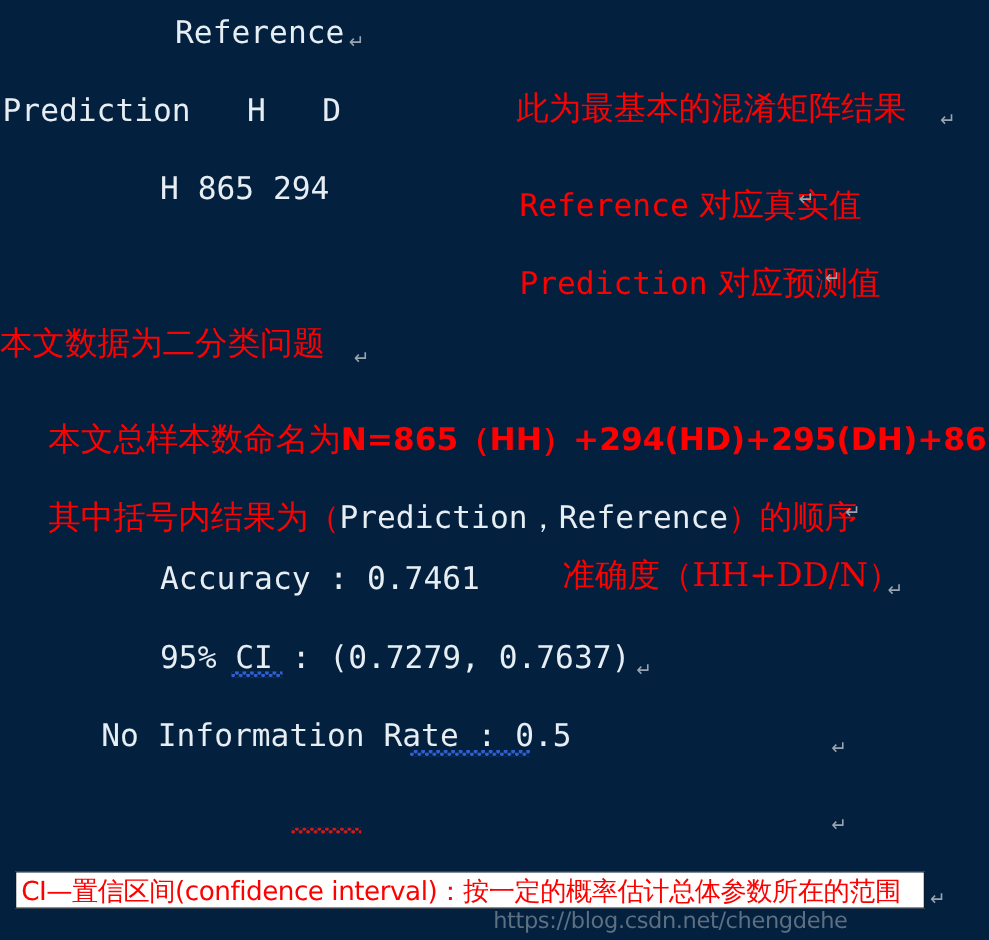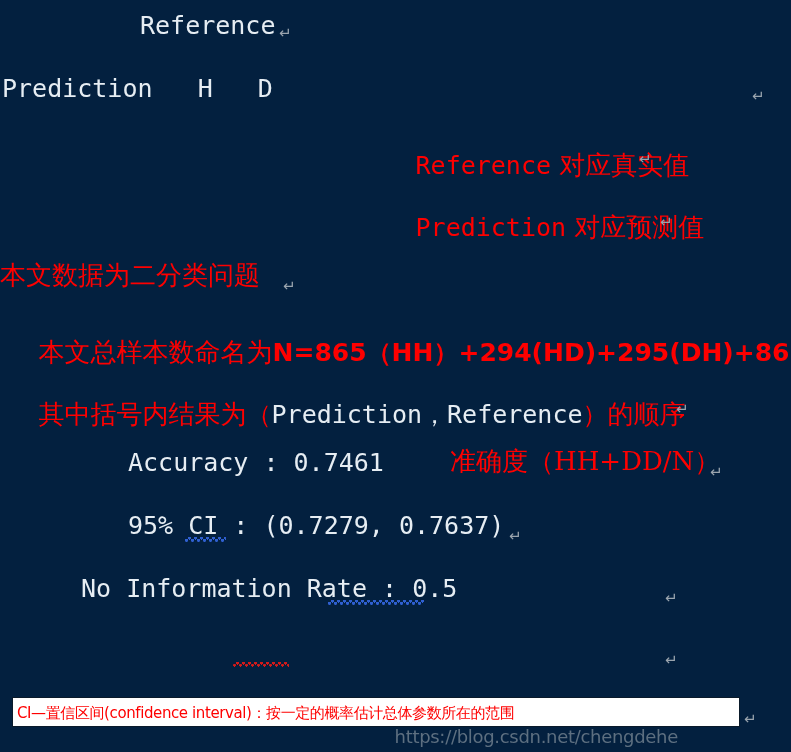--- a/index.html
+++ b/index.html
@@ -101,21 +101,21 @@
     box-sizing: border-box;
     overflow: hidden;
   }
   #definition-box .deftext {
     position: absolute;
     left: 4px;
     top: 3px;
     white-space: pre;
     font-family: "DejaVu Sans", "Liberation Sans", sans-serif;
     color: #fe0000;
-    font-size: 15px;
+    font-size: 21px;
     line-height: 24px;
     letter-spacing: -0.4px;
   }
 
   
   #watermark {
     position: absolute;
     right: 24px;
     top: 726px;
     font-family: "DejaVu Sans", "Liberation Sans", sans-serif;
@@ -128,22 +128,24 @@
 </head>
 <body>
 
 <div id="page">
 
   <div class="line mono" style="left:140px; top:13px;">Reference</div>
   <div class="pilcrow" style="left:279px; top:24px;">↵</div>
 
   <div class="line mono" style="left:2px; top:76px;">Prediction   H   D</div>
 
+  <div class="line redanno" style="left:413px; top:74px;">此为最基本的混淆矩阵结果</div>
   <div class="pilcrow" style="left:752px; top:87px;">↵</div>
 
+  <div class="line mono" style="left:128px; top:138px;">H 865 294</div>
 
   <div class="line" style="left:377px; top:136px;">
     <span class="redanno-mono">Reference</span><span class="redanno"> 对应真实值</span>
   </div>
   <div class="pilcrow" style="left:639px; top:150px;">↵</div>
 
 
   <div class="line" style="left:377px; top:198px;">
     <span class="redanno-mono">Prediction</span><span class="redanno"> 对应预测值</span>
   </div>

